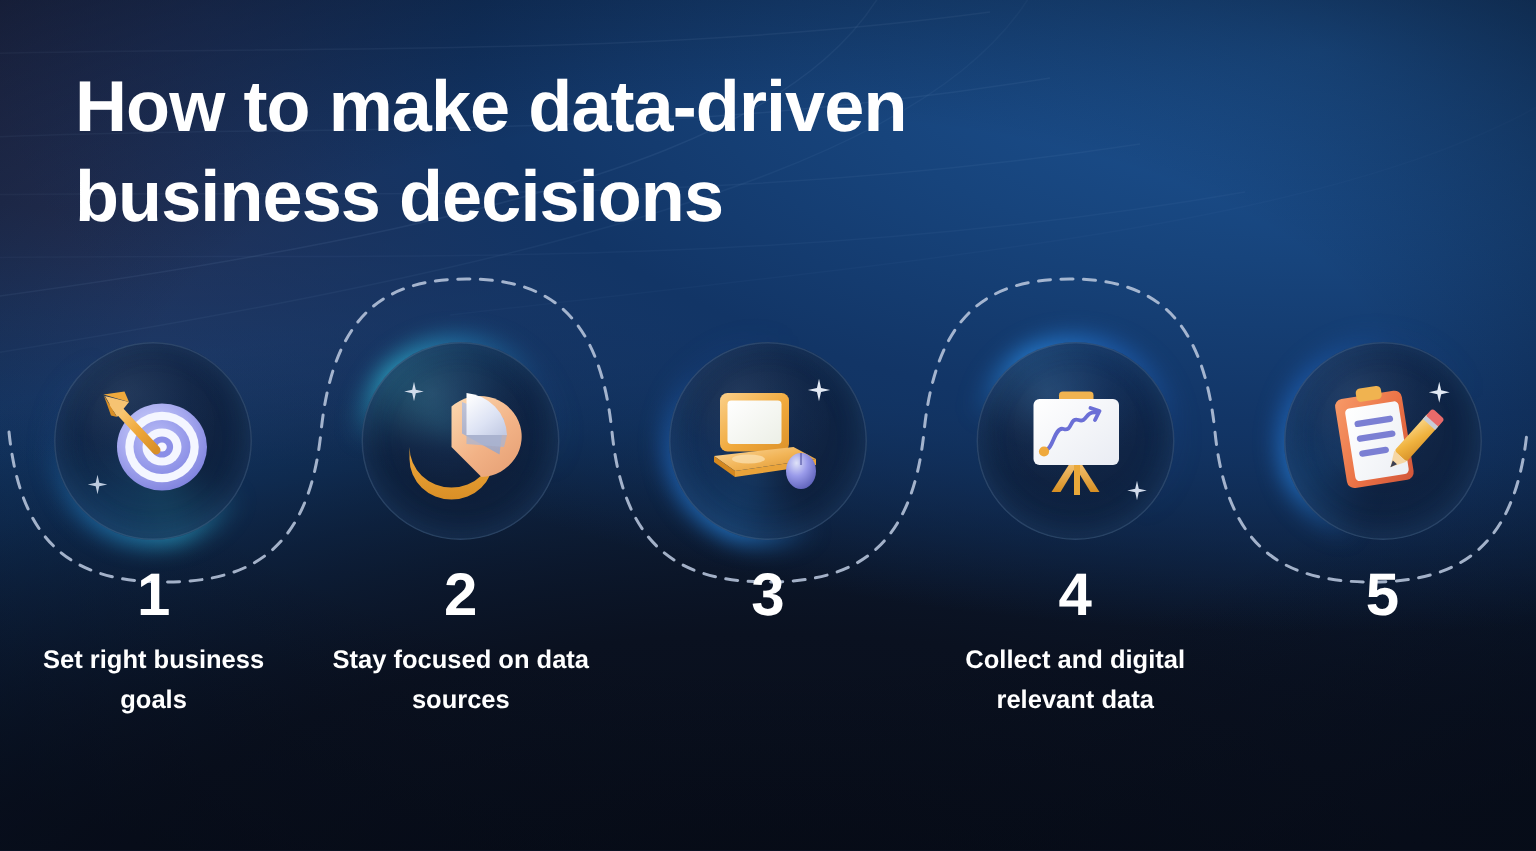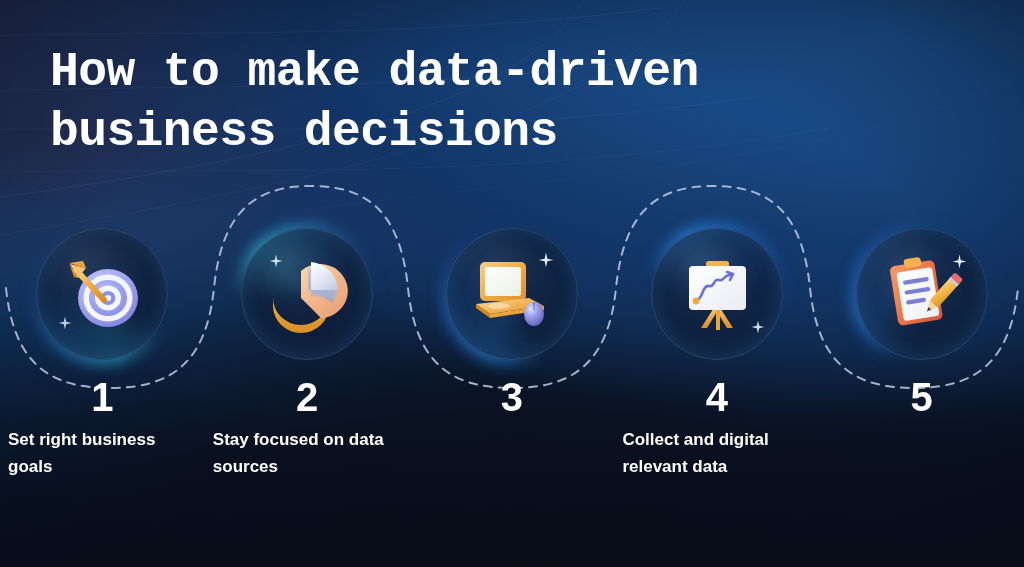--- a/index.html
+++ b/index.html
@@ -34,21 +34,20 @@
 
   
   .title {
     position:absolute; left:50px; top:42px; width:760px;
     color:#ffffff;
     font-size:48px;
     font-weight:bold;
     line-height:60px;
     letter-spacing:-0.6px;
     white-space:pre-line;
-    font-family:Liberation Mono, monospace;
   }
 
   
   .wave { position:absolute; left:0; top:170px; width:1024px; height:230px; }
 
   
   .steps {
     position:absolute; left:0; top:228px; width:1024px;
     display:flex;
   }
@@ -126,21 +125,21 @@
   .num {
     margin-top:16px;
     text-align:center;
     color:#ffffff;
     font-size:40px;
     font-weight:bold;
     line-height:42px;
   }
   .cap {
     margin-top:8px;
-    text-align:left;
+    text-align:center;
     color:#ffffff;
     font-size:17px;
     font-weight:bold;
     line-height:27px;
     padding:0 8px;
   }
 </style>
 </head>
 <body>
 

